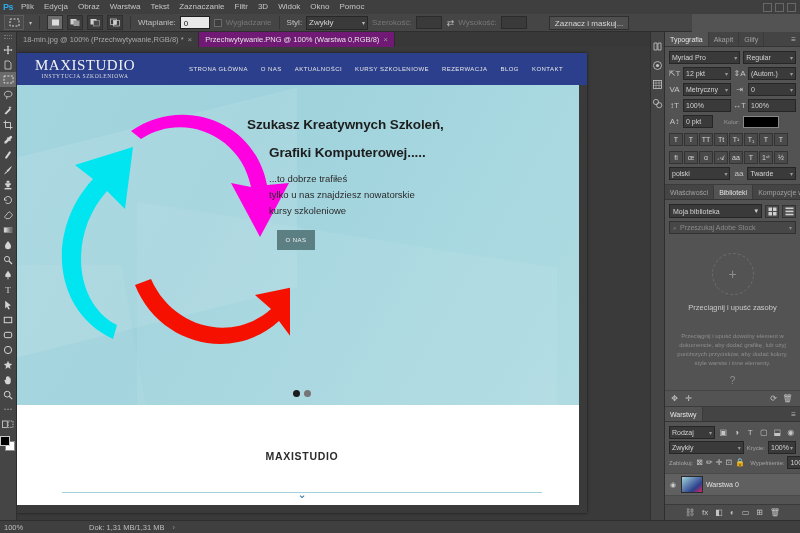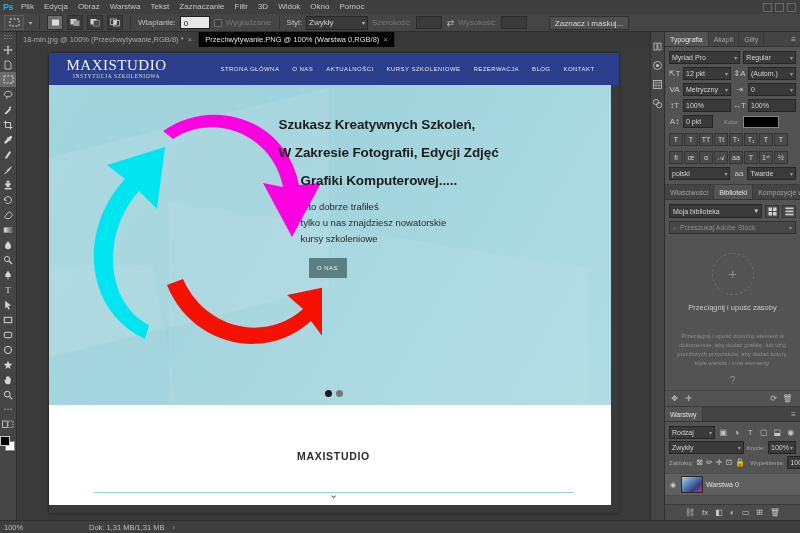--- a/index.html
+++ b/index.html
@@ -27,21 +27,21 @@
   }
   .menu-item {
     padding: 0 5px; height: 14px; line-height: 14px;
     font-size: 8px; color: #c5c5c5; white-space: nowrap; cursor: default;
   }
   .menubar-right { margin-left: auto; display: flex; align-items: center; gap: 3px; padding-right: 4px; }
   .mb-btn { width: 9px; height: 9px; border: 1px solid #8a8a8a; opacity: .55; }
 
   
   .optionsbar {
-    position: absolute; top: 14px; left: 0; width: 800px; height: 18px;
+    position: absolute; top: 14px; left: 0; width: 692px; height: 18px;
     background: #454545; border-bottom: 1px solid #2e2e2e;
     display: flex; align-items: center; padding: 0 4px; gap: 4px;
   }
   .opt-tool {
     width: 20px; height: 15px; display: flex; align-items: center; justify-content: center;
     border: 1px solid #5c5c5c; background: #4a4a4a;
   }
   .opt-caret { font-size: 6px; color: #bbb; margin-left: 1px; }
   .opt-sep { width: 1px; height: 13px; background: #343434; margin: 0 3px; }
   .opt-iconbtn {
@@ -72,21 +72,21 @@
   .tabbar {
     position: absolute; top: 32px; left: 17px; width: 783px; height: 15px;
     background: #383838; display: flex; align-items: center;
   }
   .doctab {
     height: 15px; display: flex; align-items: center; gap: 4px;
     padding: 0 6px; font-size: 7.5px; color: #a9a9a9;
     background: #3c3c3c; border-right: 1px solid #2c2c2c;
     white-space: nowrap;
   }
-  .doctab.active { background: #000000; color: #e2e2e2; }
+  .doctab.active { background: #701a75; color: #e2e2e2; }
   .tab-close { font-size: 8px; color: #9a9a9a; }
 
   
   .toolbar {
     position: absolute; top: 32px; left: 0; width: 17px; bottom: 13px;
     background: #454545; border-right: 1px solid #2e2e2e;
     display: flex; flex-direction: column; align-items: center; padding-top: 3px;
   }
   .toolbar .grip { width: 8px; height: 4px; border-top: 1px dotted #777; border-bottom: 1px dotted #777; margin-bottom: 3px; }
   .tool {
@@ -95,21 +95,21 @@
   }
   .tool.active { background: #6a6a6a; }
   .tool svg { display: block; }
   .swatches { margin-top: 4px; position: relative; width: 16px; height: 16px; }
   .sw-fg { position: absolute; left: 0; top: 0; width: 10px; height: 10px; background: #000; border: 1px solid #c9c9c9; }
   .sw-bg { position: absolute; left: 5px; top: 5px; width: 10px; height: 10px; background: #fff; border: 1px solid #888; }
 
   
   .canvas-area {
     position: absolute; top: 47px; left: 17px; right: 150px; bottom: 13px;
-    background: #3a3a3a; display: flex; align-items: flex-start; justify-content: center;
+    background: #3a3a3a; display: flex; align-items: flex-start; justify-content: flex-start;
     overflow: hidden;
   }
   .doc {
     position: relative; width: 570px; height: 460px; margin-top: 6px;
     background: #fff; box-shadow: 0 0 3px rgba(0,0,0,.6); overflow: hidden;
   }
 
   
   .site-header {
     height: 32px; background: #2b3f8c; display: flex; align-items: center;
@@ -519,21 +519,20 @@
         <div class="hero-poly p3"></div>
 
         <svg class="arrows" viewBox="0 0 235 250">
           <path d="M62 212 C18 190 14 120 52 78 L70 96 L78 34 L20 52 L38 66 C-10 118 -2 198 58 226 Z" fill="#00e5f0"></path>
           <path d="M86 26 C128 -2 186 22 196 74 L176 70 L205 124 L234 70 L212 72 C200 8 128 -18 76 18 Z" fill="#ff00e0"></path>
           <path d="M96 166 C118 216 178 230 216 196 L200 182 L258 170 L236 224 L224 208 C178 250 104 232 80 172 Z" fill="#f51000"></path>
         </svg>
 
         <div class="hero-text">
           <div class="hl">Szukasz Kreatywnych Szkoleń,</div>
-          <div class="hl">W Zakresie Fotografii, Edycji Zdjęć</div>
           <div class="hl indent">Grafiki Komputerowej.....</div>
           <div class="sub">...to dobrze trafiłeś</div>
           <div class="sub">tylko u nas znajdziesz nowatorskie</div>
           <div class="sub">kursy szkoleniowe</div>
           <div class="hero-btn">O NAS</div>
         </div>
 
         <div class="dots">
           <div class="dot on"></div>
           <div class="dot"></div>

